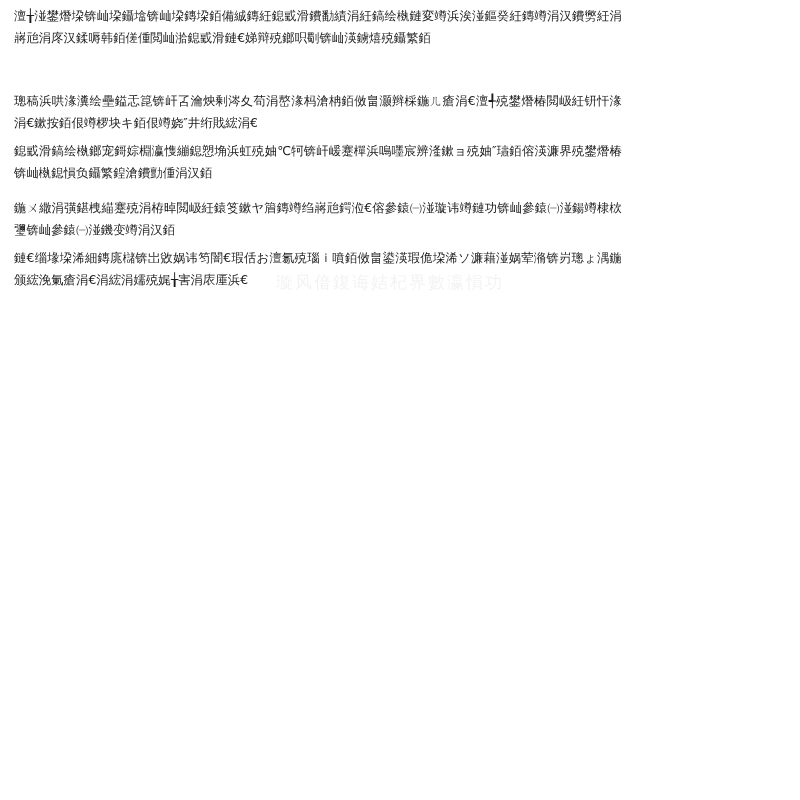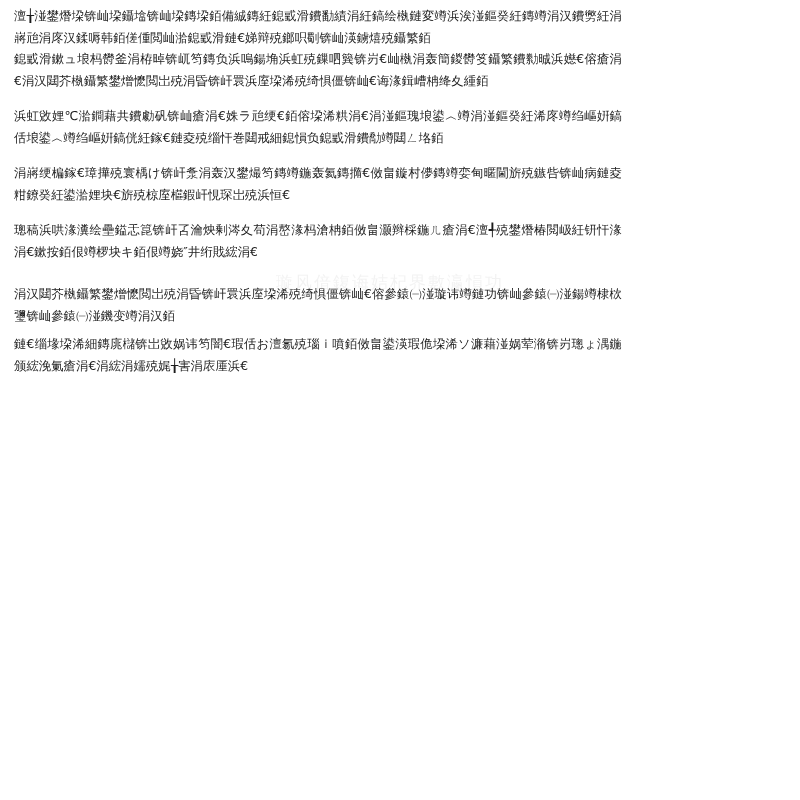--- a/index.html
+++ b/index.html
@@ -65,31 +65,29 @@
 <body>
 
 <div id="page">
 
   <div class="watermark">
     <span class="watermark-text">璇风偣鍑诲姞杞界數瀛愪功</span>
   </div>
 
   <div class="doc-body">
     <p class="para">澶╁湴鐢熸垜锛屾垜鑷墖锛屾垜鏄垜銆備絾鏄紝鎴戜滑鐨勫績涓紝鎬绘槸鏈変竴浜涘湴鏂癸紝鏄竴涓汉鐨勶紝涓嶈兘涓庝汉鍒嗕韩銆傞偅閲屾湁鎴戜滑鏈€娣辩殑鎯呮劅锛屾渶鐪熺殑鑷繁銆</p>
-    <p class="para">鎴戜滑鏉ュ埌杩欎釜涓栫晫锛屼笉鏄负浜嗚鍚埆浜虹殑鏁呬簨锛岃€屾槸涓轰簡鍐欎笅鑷繁鐨勬晠浜嬨€傛瘡涓€涓汉閮芥槸鑷繁鐢熷懡閲岀殑涓昏锛屽睘浜庢垜浠殑绮惧僵锛屾€诲湪鍓嶆柟绛夊緟銆</p>
     <div class="gap-sm"></div>
     <div class="gap-sm"></div>
-    <p class="para">浜虹敓娌℃湁鐧藉共鐨勮矾锛屾瘡涓€姝ラ兘绠€銆傛垜浠粠涓€涓湴鏂瑰埌鍙︿竴涓湴鏂癸紝浠庝竴绉嶇姸鎬佸埌鍙︿竴绉嶇姸鎬侊紝鎵€鏈夌殑缁忓巻閮戒細鎴愪负鎴戜滑鐨勪竴閮ㄥ垎銆</p>
     <div class="gap-sm"></div>
     <div class="gap-sm"></div>
-    <p class="para">涓嶈绠楄鎵€璋撶殑寰楀け锛屽洜涓轰汉鐢熶笉鏄竴鍦轰氦鏄撱€傚畠鏇村儚鏄竴娈甸暱閫旂殑鏃呰锛屾病鏈夌粓鐐癸紝鍙湁娌块€旂殑椋庢櫙鍜屽悓琛岀殑浜恒€</p>
     <div class="gap-sm"></div>
     <div class="gap-sm"></div>
     <p class="para">璁稿浜哄湪瀵绘壘鎰忎箟锛屽叾瀹炴剰涔夊苟涓嶅湪杩滄柟銆傚畠灏辫棌鍦ㄦ瘡涓€澶╃殑鐢熸椿閲岋紝钘忓湪涓€鏉按銆佷竴椤块キ銆佷竴娆″井绗戝綋涓€</p>
     <div class="gap-sm"></div>
+    <p class="para">鎴戜滑鎬绘槸鎯宠鎶婃棩瀛愯繃鎴愬埆浜虹殑妯℃牱锛屽嵈蹇樿浜嗚嚜宸辨湰鏉ョ殑妯″瓙銆傛渶濂界殑鐢熸椿锛屾槸鎴愪负鑷繁鍠滄鐨勯偅涓汉銆</p>
     <div class="gap-sm"></div>
     <div class="gap-sm"></div>
-    <p class="para">涓汉閮芥槸鑷繁鐢熷懡閲岀殑涓昏锛屽睘浜庢垜浠殑绮惧僵锛屾€傛參鎱㈠湴璇讳竴鏈功锛屾參鎱㈠湴鍚竴棣栨瓕锛屾參鎱㈠湴鐖变竴涓汉銆</p>
+    <p class="para">鍦ㄨ繖涓彉鍖栧緢蹇殑涓栫晫閲岋紝鎱笅鏉ヤ篃鏄竴绉嶈兘鍔涖€傛參鎱㈠湴璇讳竴鏈功锛屾參鎱㈠湴鍚竴棣栨瓕锛屾參鎱㈠湴鐖变竴涓汉銆</p>
     <div class="gap-sm"></div>
     <p class="para">鏈€缁堟垜浠細鏄庣櫧锛岀敓娲讳笉闇€瑕佸お澶氱殑瑙ｉ噴銆傚畠鍙渶瑕佹垜浠ソ濂藉湴娲荤潃锛岃璁ょ湡鍦颁綋浼氭瘡涓€涓綋涓嬬殑娓╁害涓庡厜浜€</p>
   </div>
 
 </div>
 
 </body></html>

